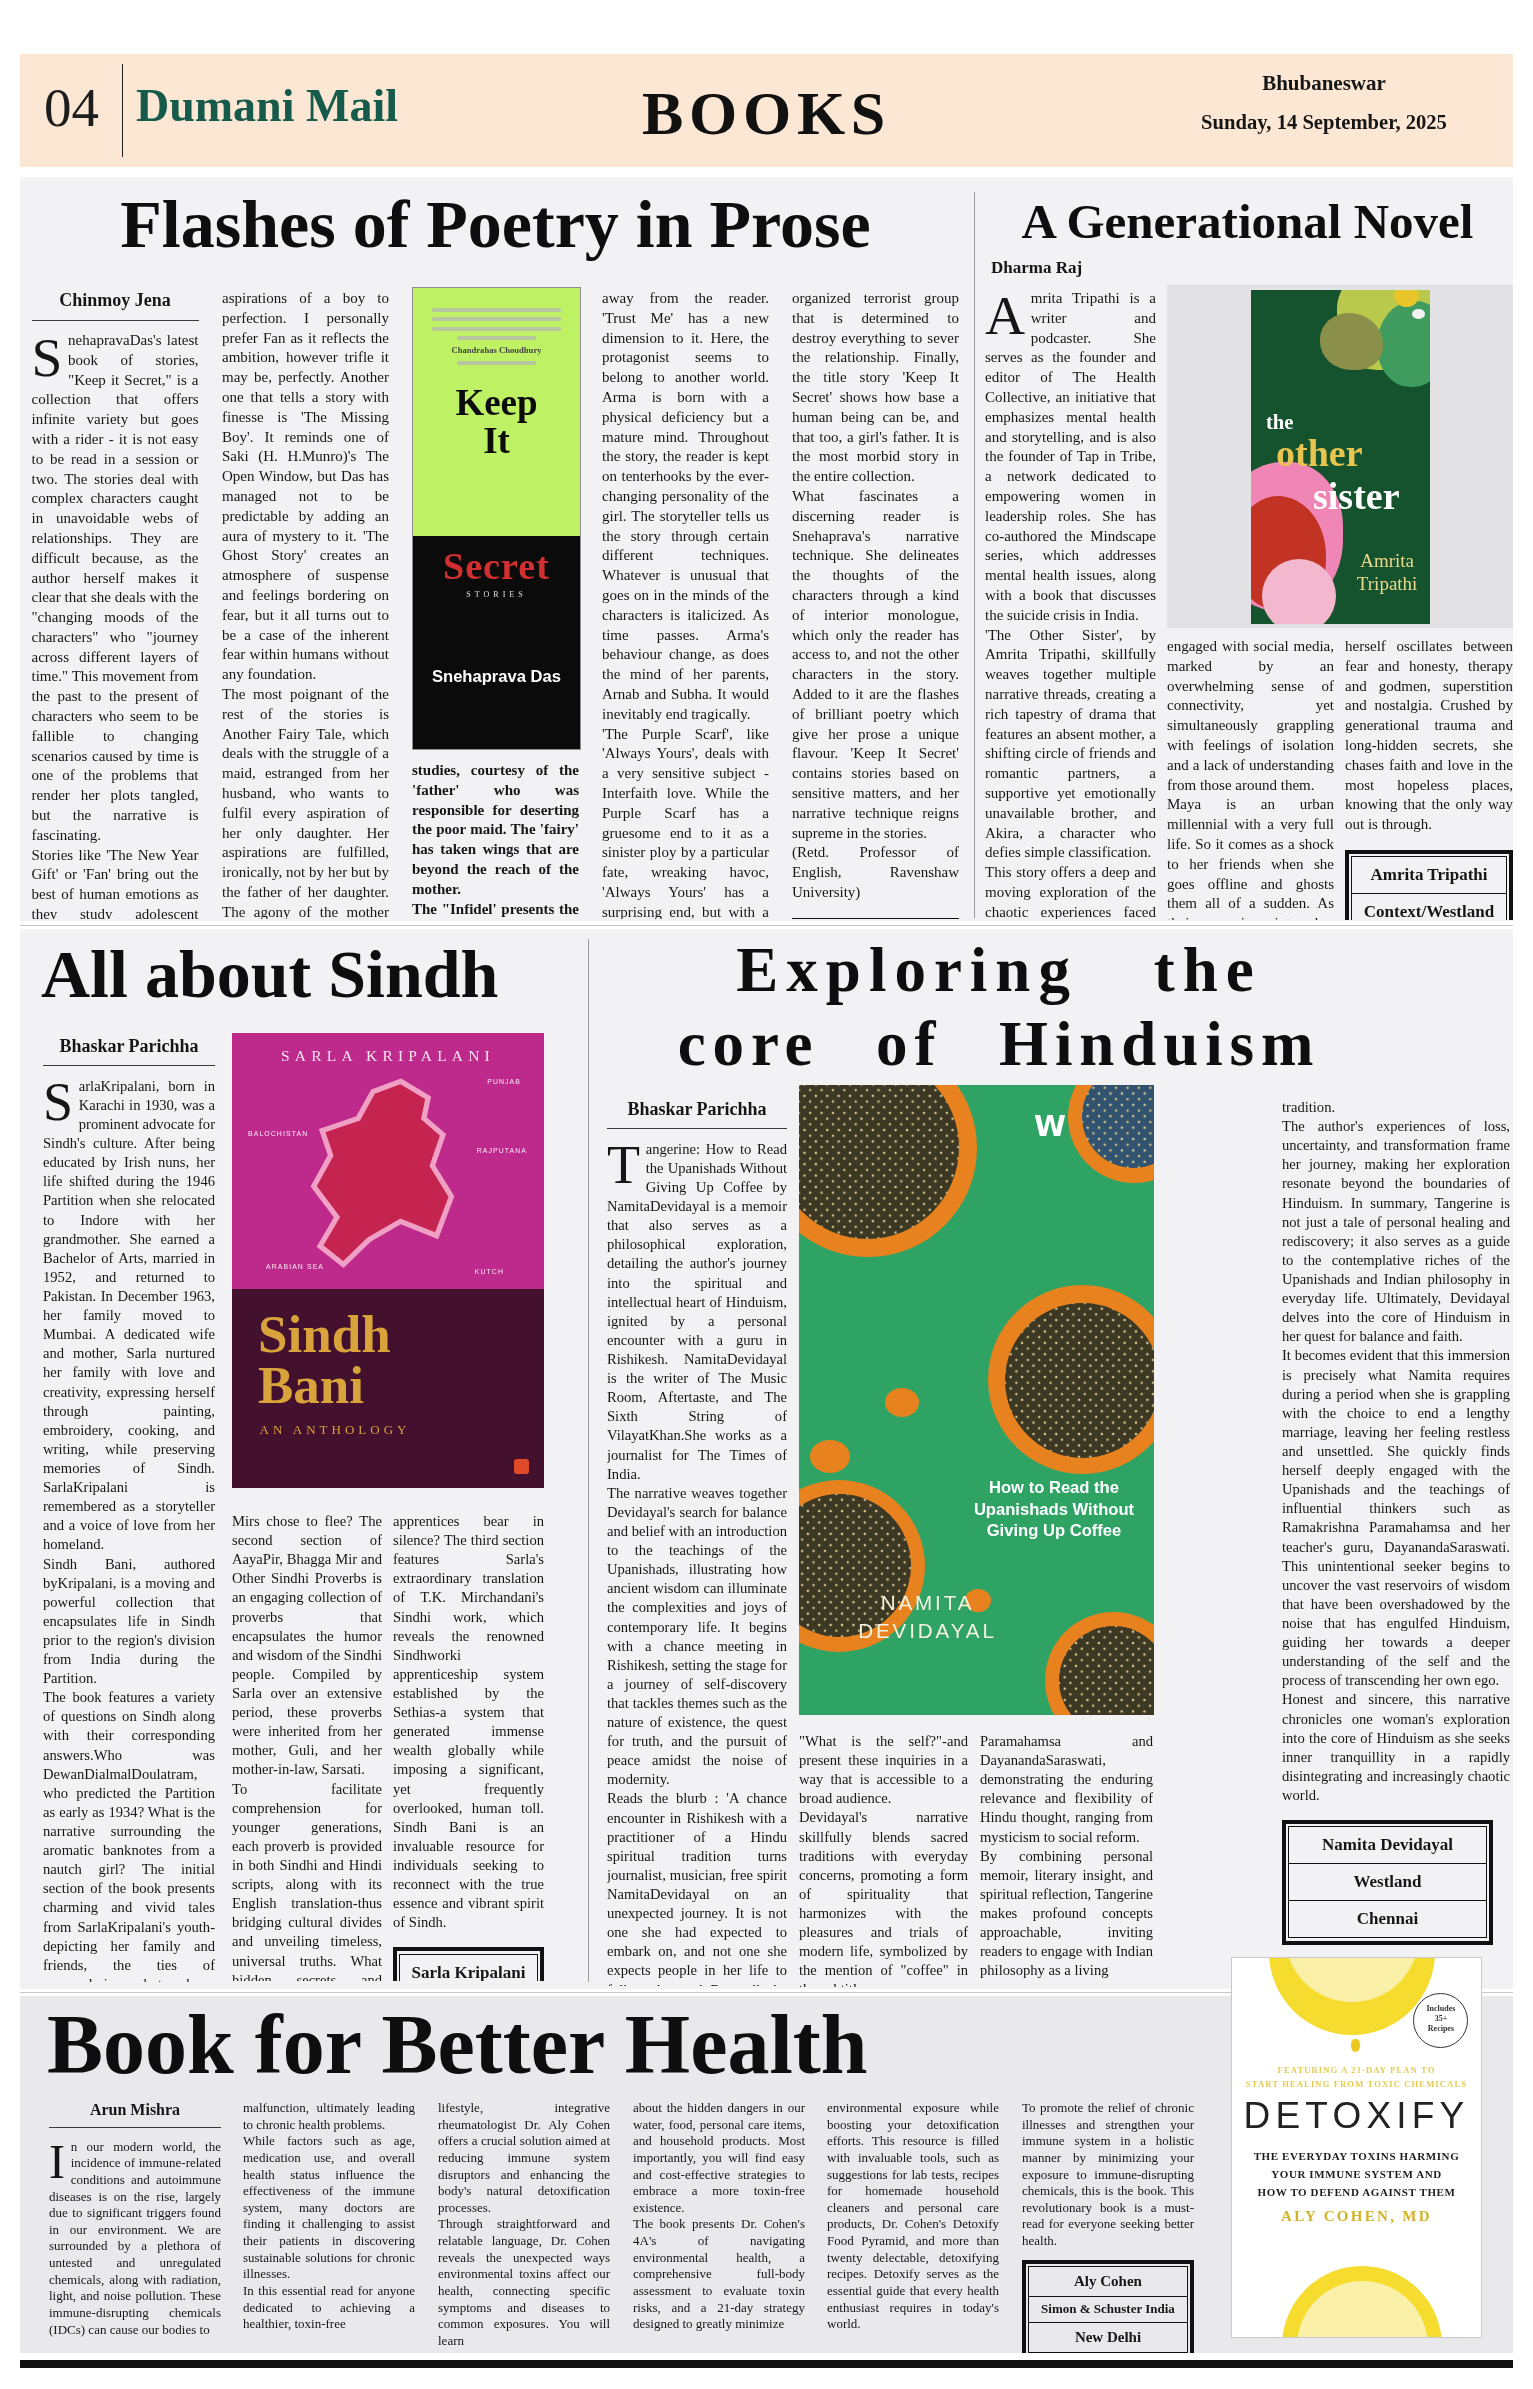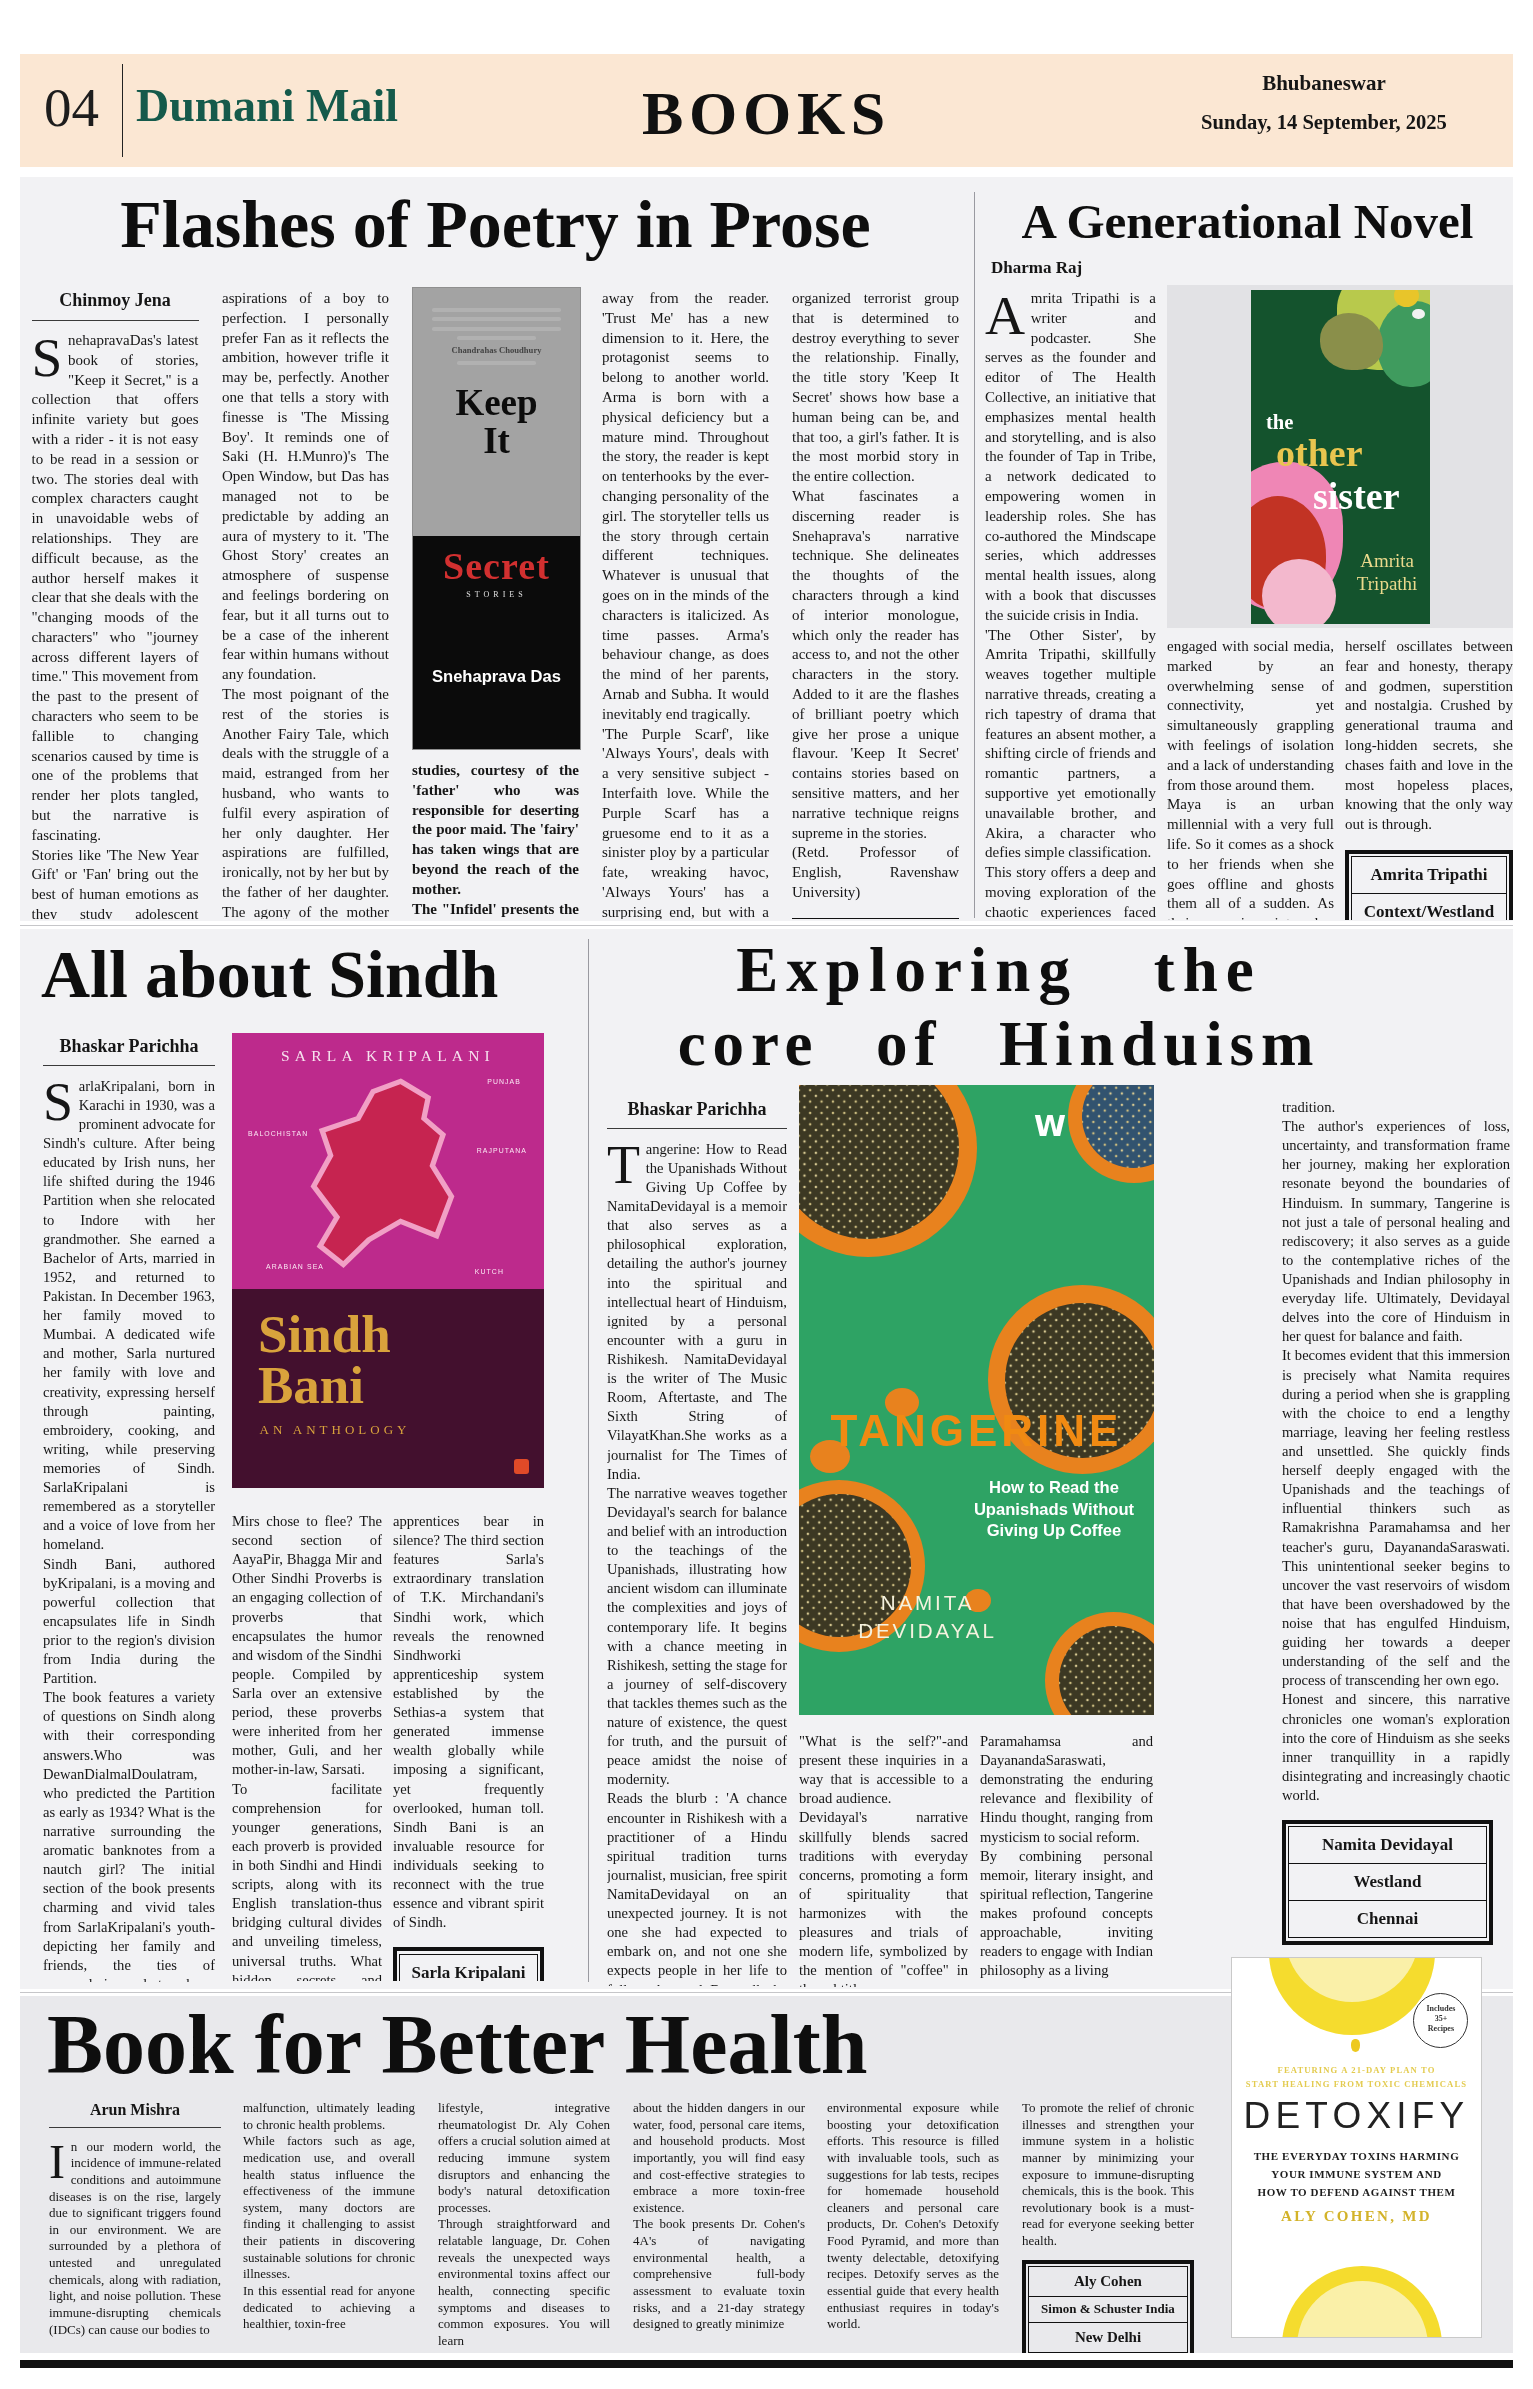--- a/index.html
+++ b/index.html
@@ -40,21 +40,21 @@
 
   
   .infobox{border:4px solid #111;padding:2.3px;margin-top:15px;background:transparent;}
   .infobox-inner{border:0.6px solid #111;}
   .infobox-row{border-bottom:0.6px solid #111;text-align:center;font-weight:bold;
                font-size:17px;padding:6.9px 3.4px;white-space:normal;}
   .infobox-row:last-child{border-bottom:none;}
 
   
   
-  .kis{position:absolute;border:1.7px solid #8f8f8f;background:#a3a3a3;overflow:hidden;}
+  .kis{position:absolute;border:1.7px solid #8f8f8f;background:#bef264;overflow:hidden;}
   .kis-quote{padding:15px 10.3px 0 10.3px;text-align:center;}
   .fauxline{height:4px;background:#b5b5b5;border-radius:1.7px;margin:5.2px 9.2px;opacity:.75;}
   .fauxline.short{margin:5.2px 34px;}
   .kis-attr{font-size:8.6px;font-weight:bold;color:#444;margin-top:5.7px;}
   .kis-title{margin-top:19.5px;text-align:center;font-size:37px;font-weight:bold;color:#0c0c0c;
              line-height:1.02;white-space:pre-line;}
   .kis-bottom{position:absolute;left:0;right:0;bottom:0;height:213px;background:#0b0b0b;text-align:center;}
   .kis-secret{margin-top:8px;font-size:38px;font-weight:bold;color:#d23030;letter-spacing:1.1px;}
   .kis-genre{font-size:8px;letter-spacing:4px;color:#e0e0e0;margin-top:2.3px;}
   .kis-author{margin-top:68px;font-size:16.6px;font-weight:bold;color:#fff;
@@ -294,21 +294,20 @@
     <div class="tg-circle" style="left:189px;top:200px;width:189px;height:189px;"></div>
     <div class="tg-pattern" style="left:206px;top:218px;width:155px;height:155px;"></div>
     <div class="tg-circle" style="left:-46px;top:395px;width:172px;height:172px;"></div>
     <div class="tg-pattern" style="left:-31.5px;top:409px;width:143px;height:143px;"></div>
     <div class="tg-circle" style="left:246px;top:527px;width:137px;height:137px;"></div>
     <div class="tg-pattern" style="left:260px;top:541px;width:109px;height:109px;"></div>
     <div class="tg-dot" style="left:86px;top:303px;width:34px;height:29px;"></div>
     <div class="tg-dot" style="left:11.4px;top:355px;width:40px;height:33px;"></div>
     <div class="tg-dot" style="left:166px;top:504px;width:26px;height:23px;"></div>
     <div class="tg-logo">W</div>
-    <div class="tg-title">TANGERINE</div>
     <div class="tg-sub">How to Read the
 Upanishads Without
 Giving Up Coffee</div>
     <div class="tg-author">NAMITA
 DEVIDAYAL</div>
   </div>
 
   <div class="col b2" style="left:799px;top:1732px;width:169px;height:255px;">"What is the self?"-and present these inquiries in a way that is accessible to a broad audience.
 Devidayal's narrative skillfully blends sacred traditions with everyday concerns, promoting a form of spirituality that harmonizes with the pleasures and trials of modern life, symbolized by the mention of "coffee" in the subtitle.
 The book also highlights the philosophies of Ramakrishna</div>

